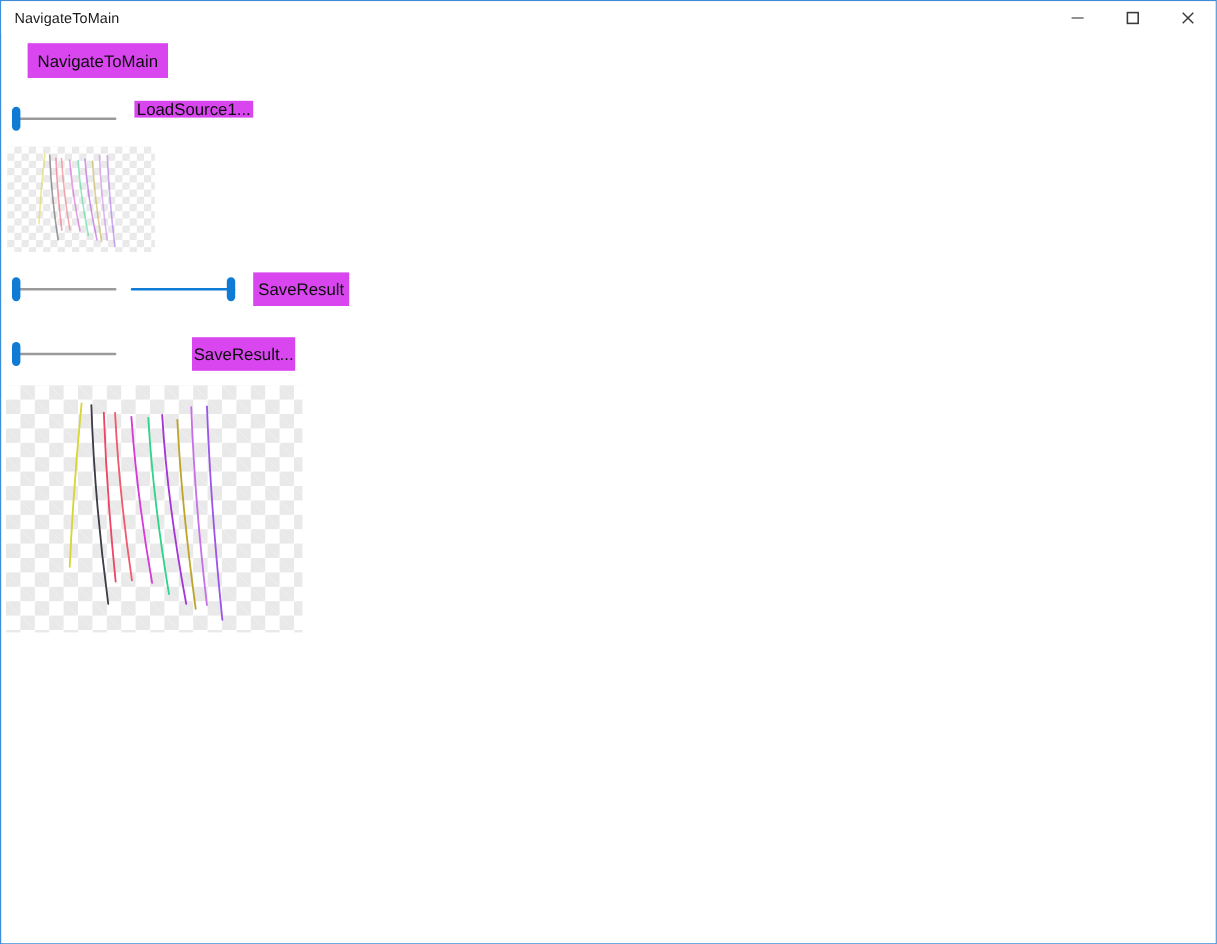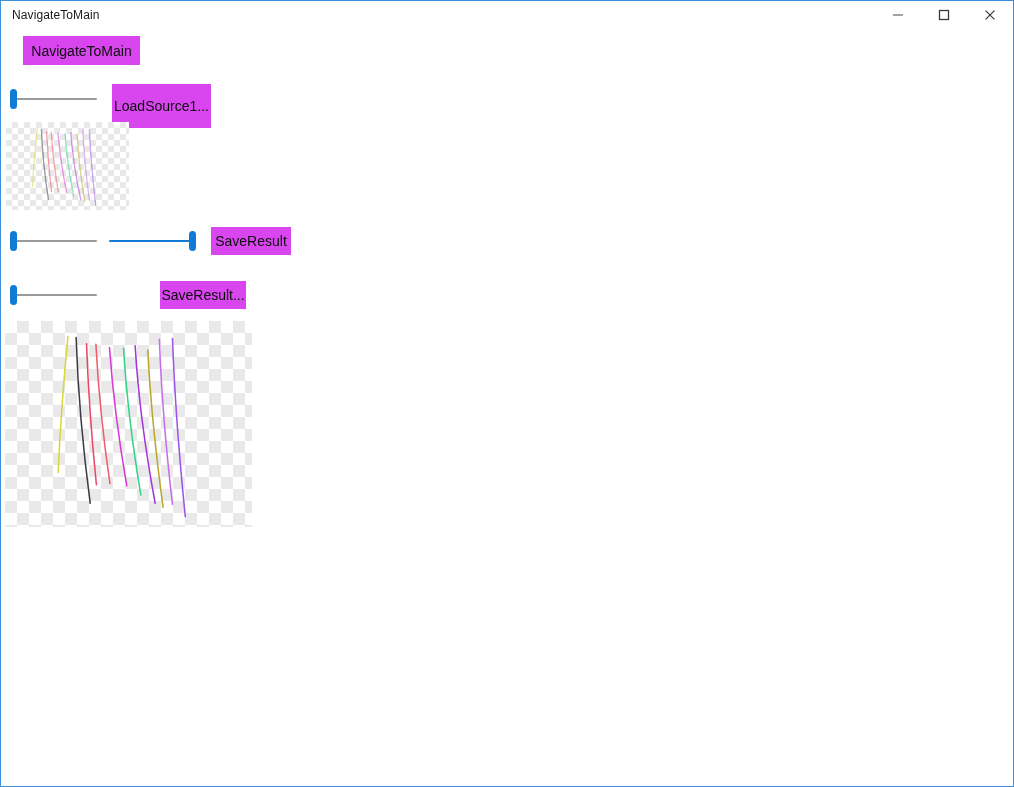--- a/index.html
+++ b/index.html
@@ -175,21 +175,21 @@
   </div>
 
   <div class="client">
 
     <button class="app-button" style="left:21px; top:8px; width:117px; height:29px;">NavigateToMain</button>
 
     <div class="slider" style="left:8px; top:56px; width:87px;">
       <div class="track"></div>
       <div class="thumb" style="left:0px;"></div>
     </div>
-    <button class="app-button" style="left:110px; top:56px; width:99px; height:44px;">LoadSource1...</button>
+    <button class="app-button" style="left:110px; top:56px; width:99px; height:14px;">LoadSource1...</button>
 
     <div class="canvas-box small" style="left:4px; top:94px; width:123px; height:88px;">
       <svg viewBox="0 0 100 100" preserveAspectRatio="none">
         <g id="thumb-strokes" fill="none" stroke-width="1.1" stroke-linecap="round">
             <path d="M 25.5 7.3 Q 22.8 40 21.5 73.5" stroke="#d6d636"></path>
             <path d="M 28.799999999999997 8 Q 29.799999999999997 46 34.5 88.5" stroke="#3c3c46"></path>
             <path d="M 33 11 Q 34 44 37 79.5" stroke="#ec4565"></path>
             <path d="M 36.8 11.200000000000001 Q 38.2 44 42.5 79" stroke="#f05a6e"></path>
             <path d="M 42.3 12.8 Q 44.2 45 49.3 80" stroke="#d63bd6"></path>
             <path d="M 48 13.200000000000001 Q 49.6 46 55.00000000000001 84.5" stroke="#2fd38a"></path>

